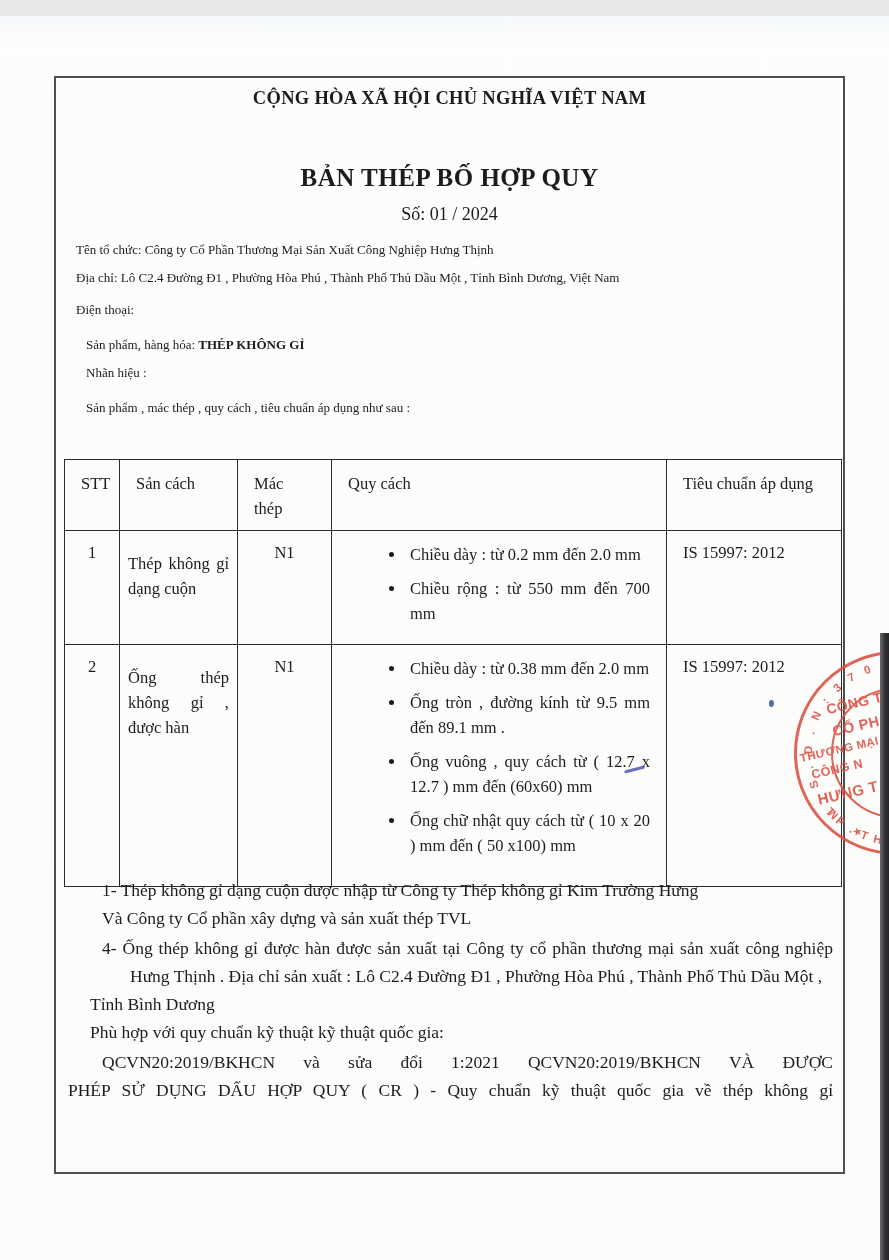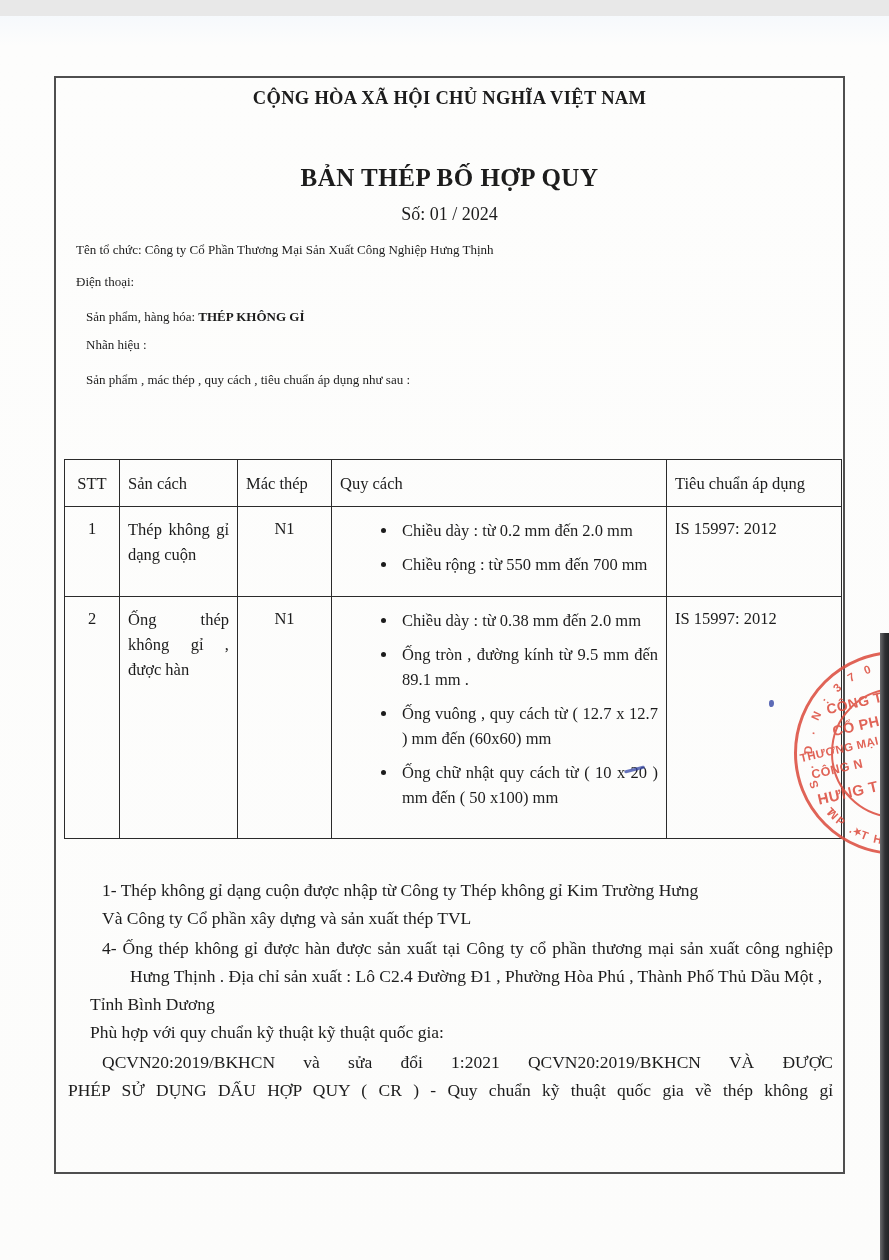--- a/index.html
+++ b/index.html
@@ -47,26 +47,26 @@
 
   table.spec {
     position:absolute; left:8px; top:381px; width:777px;
     border-collapse:collapse; table-layout:fixed;
     font-size:16.5px; line-height:25px;
   }
   table.spec col.c1{width:55px} table.spec col.c2{width:118px}
   table.spec col.c3{width:94px} table.spec col.c4{width:335px}
   table.spec col.c5{width:175px}
   table.spec th, table.spec td {
-    border:1.6px solid #2b2b2b; vertical-align:top; padding:9px 8px;
+    border:1.6px solid #2b2b2b; vertical-align:top; padding:9px 16px;
     font-weight:normal; text-align:left;
   }
   table.spec thead th { height:47px; padding-top:11px; }
   table.spec th.num, table.spec td.num { text-align:center; }
-  table.spec td.wrapj { text-align:justify; padding:10px 8px; }
+  table.spec td.wrapj { text-align:justify; padding:20px 8px; }
   table.spec tr.r1 td { height:90px; }
   table.spec tr.r2 td { height:242px; }
   ul.specs { margin:2px 0 0 0; padding-left:58px; }
   ul.specs li { margin-bottom:9px; text-align:justify; padding-left:4px; }
 
   .notes {
     position:absolute; left:12px; right:10px; top:798px;
     font-size:17.5px; line-height:28px;
   }
   .notes .n1 { margin-left:34px; }
@@ -129,20 +129,21 @@
 
     <div class="nat-title center">CỘNG HÒA XÃ HỘI CHỦ NGHĨA VIỆT NAM</div>
 
 
     <div class="doc-title center">BẢN THÉP BỐ HỢP QUY</div>
 
     <div class="doc-number center">Số: 01 / 2024</div>
 
     <div class="info">
       <div class="line">Tên tổ chức: Công ty Cổ Phần Thương Mại Sản Xuất Công Nghiệp Hưng Thịnh</div>
+      <div class="line">Địa chỉ: Lô C2.4 Đường Đ1 , Phường Hòa Phú , Thành Phố Thủ Dầu Một , Tỉnh Bình Dương, Việt Nam</div>
       <div class="line phone">Điện thoại:</div>
       <div class="line indent product"><span>Sản phẩm, hàng hóa: </span><span class="bold">THÉP KHÔNG GỈ</span></div>
       <div class="line indent">Nhãn hiệu :</div>
       <div class="line indent intro">Sản phẩm , mác thép , quy cách , tiêu chuẩn áp dụng như sau :</div>
     </div>
 
     <table class="spec">
       <colgroup>
           <col class="c1">
           <col class="c2">

